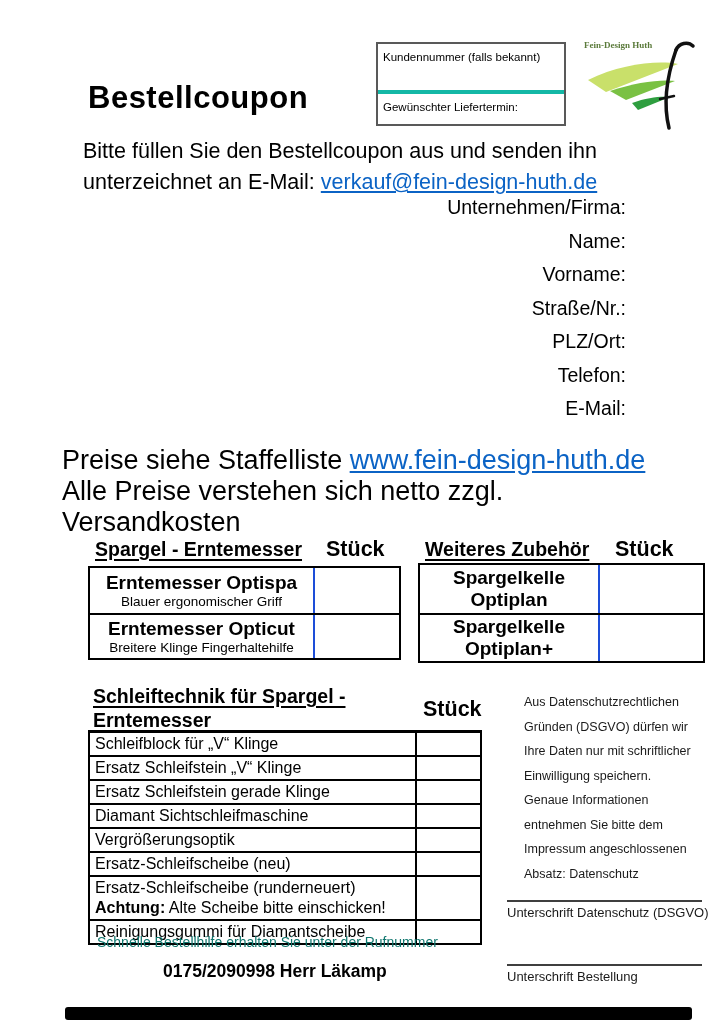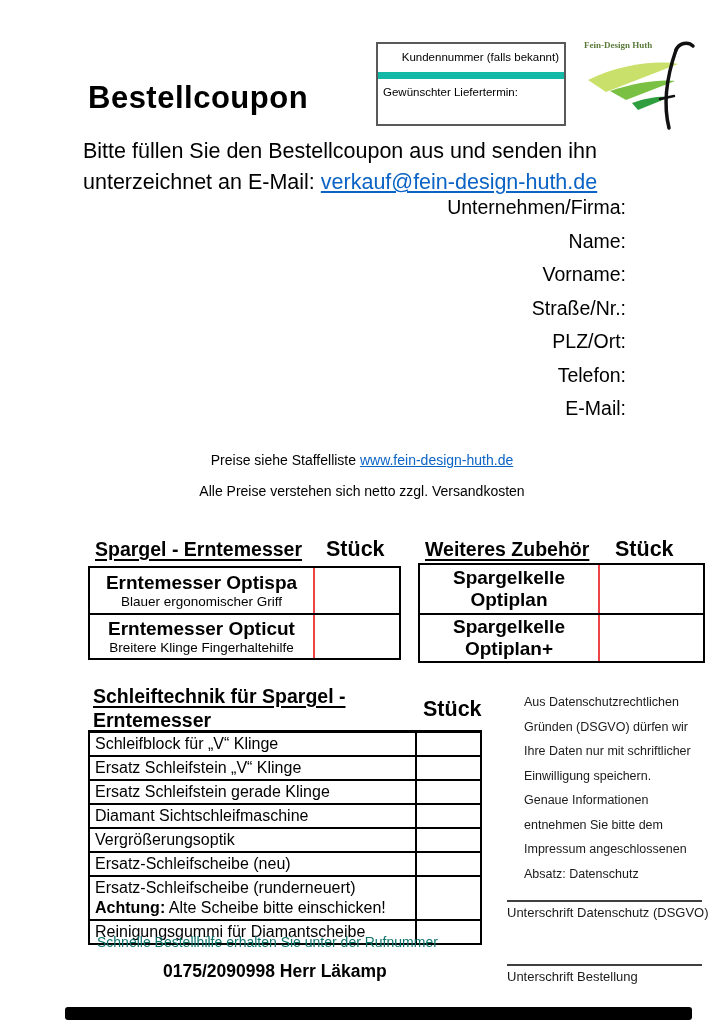--- a/index.html
+++ b/index.html
@@ -4,48 +4,48 @@
 <style>
   html,body{margin:0;padding:0;background:#fff;}
   .page{position:relative;width:724px;height:1024px;background:#fff;overflow:hidden;
         font-family:"Liberation Sans",sans-serif;color:#000;}
   .abs{position:absolute;font-weight:bold;}
 
   .title{position:absolute;left:88px;top:80px;font-size:31px;font-weight:bold;margin:0;letter-spacing:.5px;}
 
   
   .topbox{position:absolute;left:376px;top:42px;width:190px;height:84px;border:2px solid #595959;box-sizing:border-box;}
-  .topbox .cell1{height:35px;border-bottom:7px solid #14b8a6;box-sizing:border-box;padding:3px 5px;text-align:right;}
+  .topbox .cell1{height:50px;border-bottom:4px solid #14b8a6;box-sizing:border-box;padding:3px 5px;}
   .topbox .cell2{height:42px;box-sizing:border-box;padding:3px 5px;}
   .topbox span{font-size:11.5px;}
 
   
   .logo{position:absolute;left:580px;top:36px;width:132px;height:96px;}
   .logo-text{position:absolute;left:4px;top:4px;font-size:9px;font-weight:bold;color:#5a7a3a;
              font-family:"Liberation Serif",serif;white-space:nowrap;}
 
   .intro{position:absolute;left:83px;top:136px;width:575px;font-size:21.5px;line-height:31px;}
   .link{color:#0b63c5;text-decoration:underline;cursor:pointer;}
 
   
   .form{position:absolute;left:83px;top:195px;width:552px;}
   .frow{height:33.5px;display:flex;align-items:flex-end;flex-direction:column;}
   .flabel{font-size:19.5px;width:194px;text-align:right;padding-right:9px;line-height:25px;white-space:nowrap;}
   .fline{flex:1;border-bottom:2px solid #000;height:25px;}
 
-  .pricing{position:absolute;left:62px;top:445px;width:600px;text-align:center;font-size:14px;line-height:31px;}
+  .pricing{position:absolute;left:62px;top:445px;width:600px;font-size:27px;line-height:31px;}
 
   .hdr{font-size:19.5px;font-weight:bold;text-decoration:underline;text-decoration-thickness:2px;text-underline-offset:3px;white-space:nowrap;}
   .stueck{font-size:21.5px;white-space:nowrap;}
 
   
   .ptable{position:absolute;border:2px solid #000;box-sizing:border-box;}
   .ptable .prow{display:flex;box-sizing:border-box;}
   .ptable .prow + .prow{border-top:2px solid #000;}
-  .pitem{border-right:2px solid #ef4444;box-sizing:border-box;text-align:center;display:flex;flex-direction:column;justify-content:center;}
+  .pitem{border-right:2px solid #1d4ed8;box-sizing:border-box;text-align:center;display:flex;flex-direction:column;justify-content:center;}
   .pname{font-size:19px;font-weight:bold;line-height:22px;}
   .pdesc{font-size:13.5px;line-height:16px;}
   .pqty{flex:1;}
 
   .t-knives{left:88px;top:566px;width:313px;}
   .t-knives .prow{height:45px;}
   .t-knives .pitem{width:225px;}
   .t-acc{left:418px;top:563px;width:287px;}
   .t-acc .prow{height:48px;}
   .t-acc .pitem{width:180px;}

